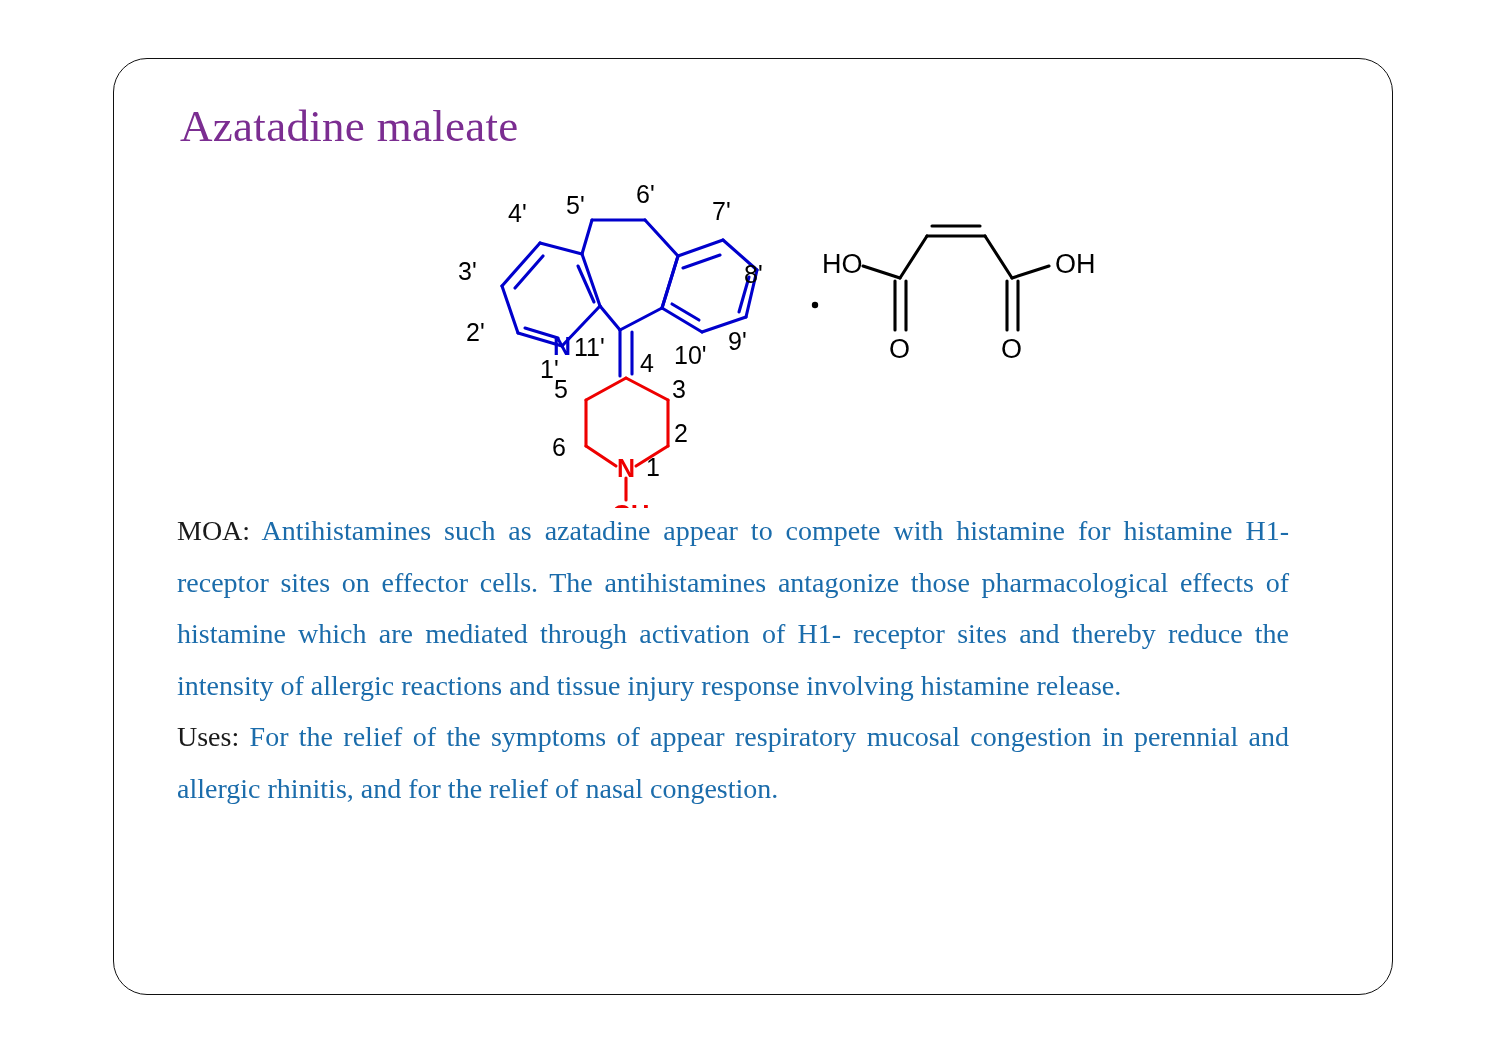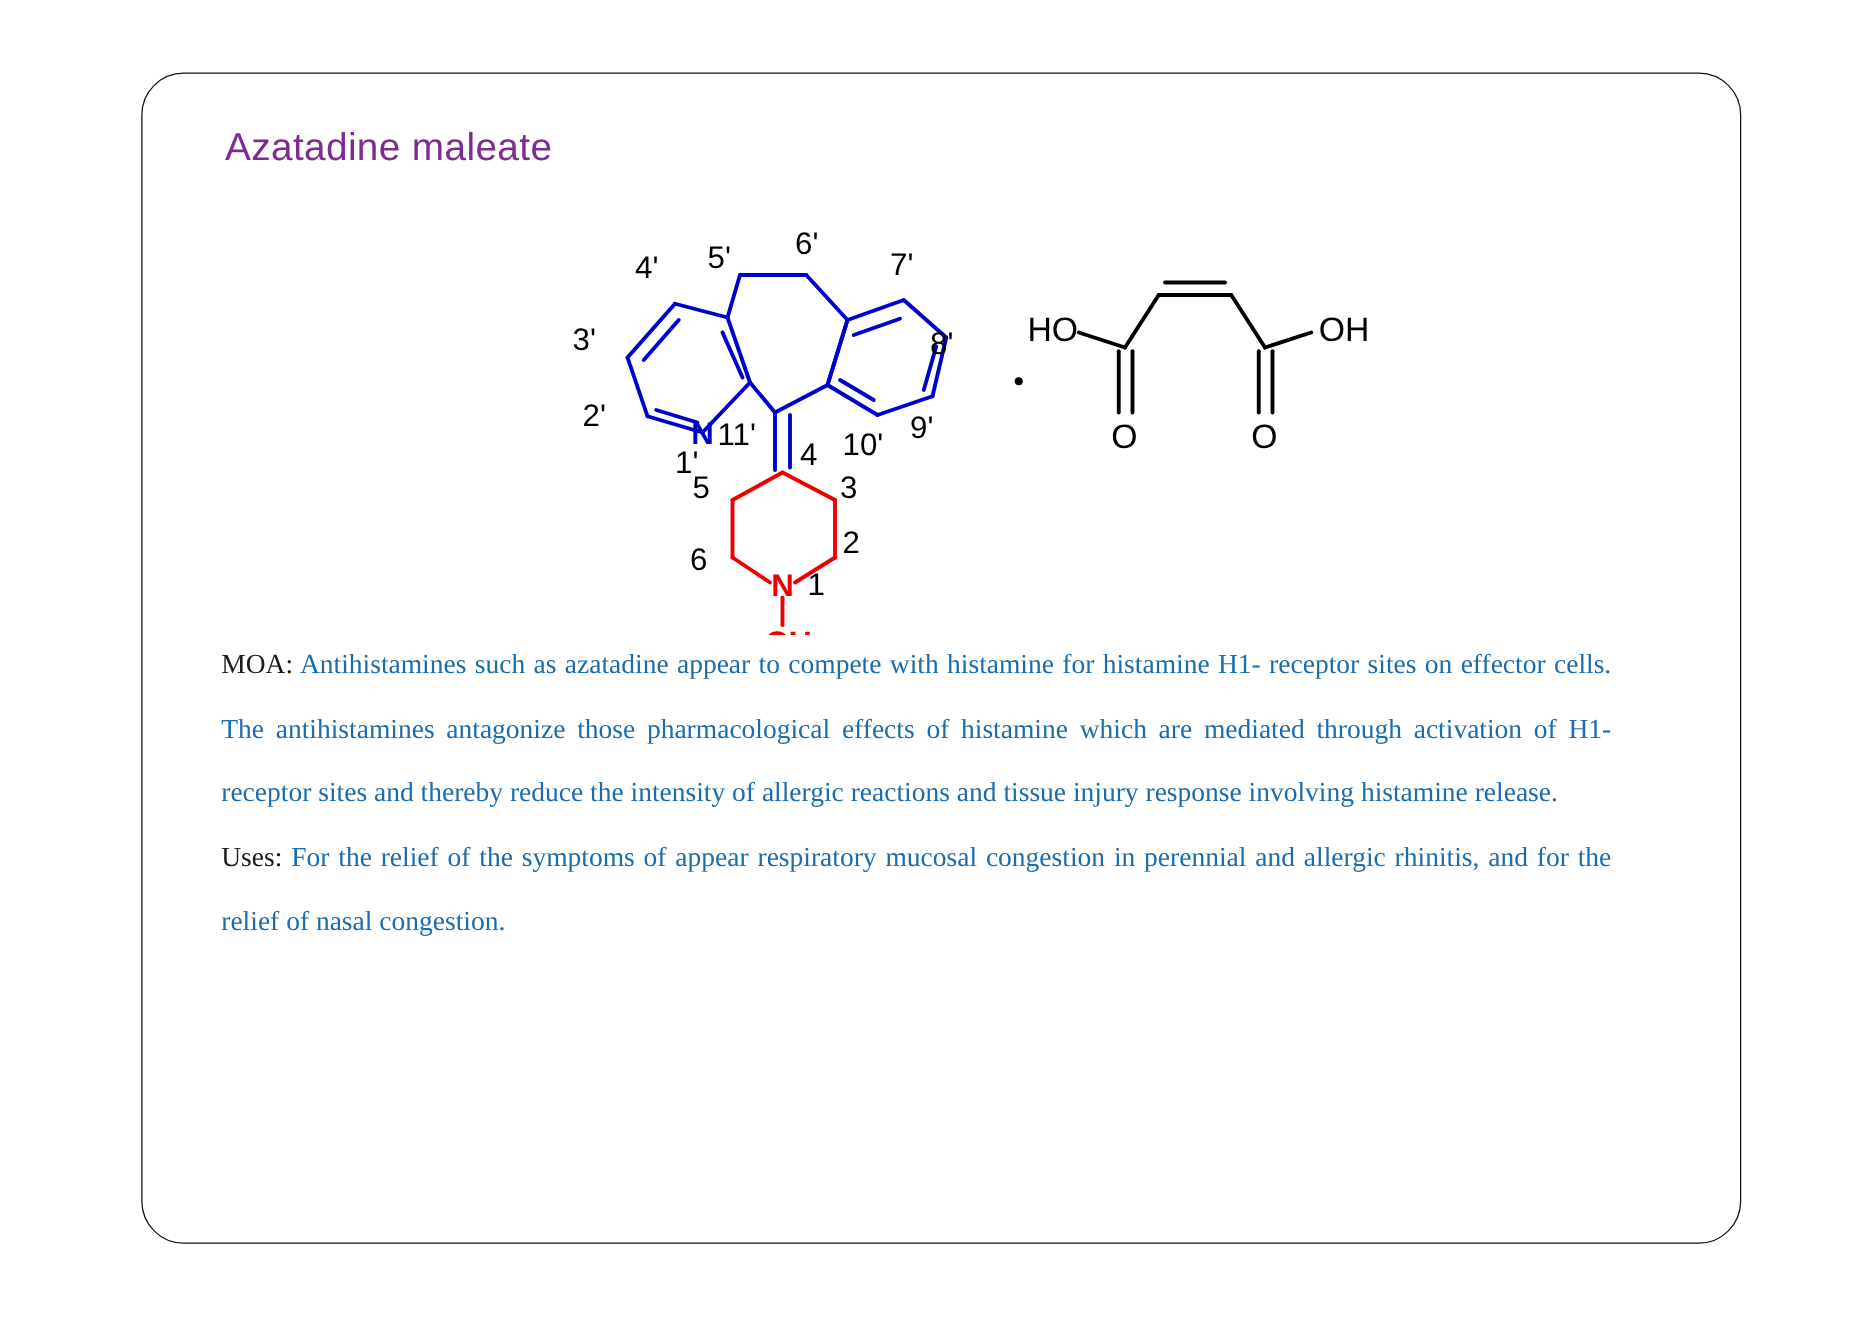--- a/index.html
+++ b/index.html
@@ -31,22 +31,22 @@
     border: 1.6px solid #111111;
     border-radius: 34px;
     box-sizing: border-box;
     background: #ffffff;
   }
 
   #title {
     position: absolute;
     left: 180px;
     top: 100px;
-    font-family: Liberation Sans, sans-serif;
-    font-size: 31px;
+    font-family: Liberation Serif, serif;
+    font-size: 45px;
     color: #7B2D91;
     letter-spacing: 0.3px;
     white-space: nowrap;
   }
 
   
   #structure {
     position: absolute;
     left: 440px;
     top: 178px;
@@ -55,21 +55,21 @@
   }
   #structure svg { display: block; }
 
   
   #bodytext {
     position: absolute;
     left: 177px;
     top: 505px;
     width: 1112px;
     font-family: "Liberation Serif", serif;
-    font-size: 22px;
+    font-size: 28px;
     line-height: 51.5px;
     color: #1b6cab;
   }
   .para {
     text-align: justify;
     text-justify: inter-word;
     margin: 0;
   }
   .lead {
     color: #1a1a1a;

